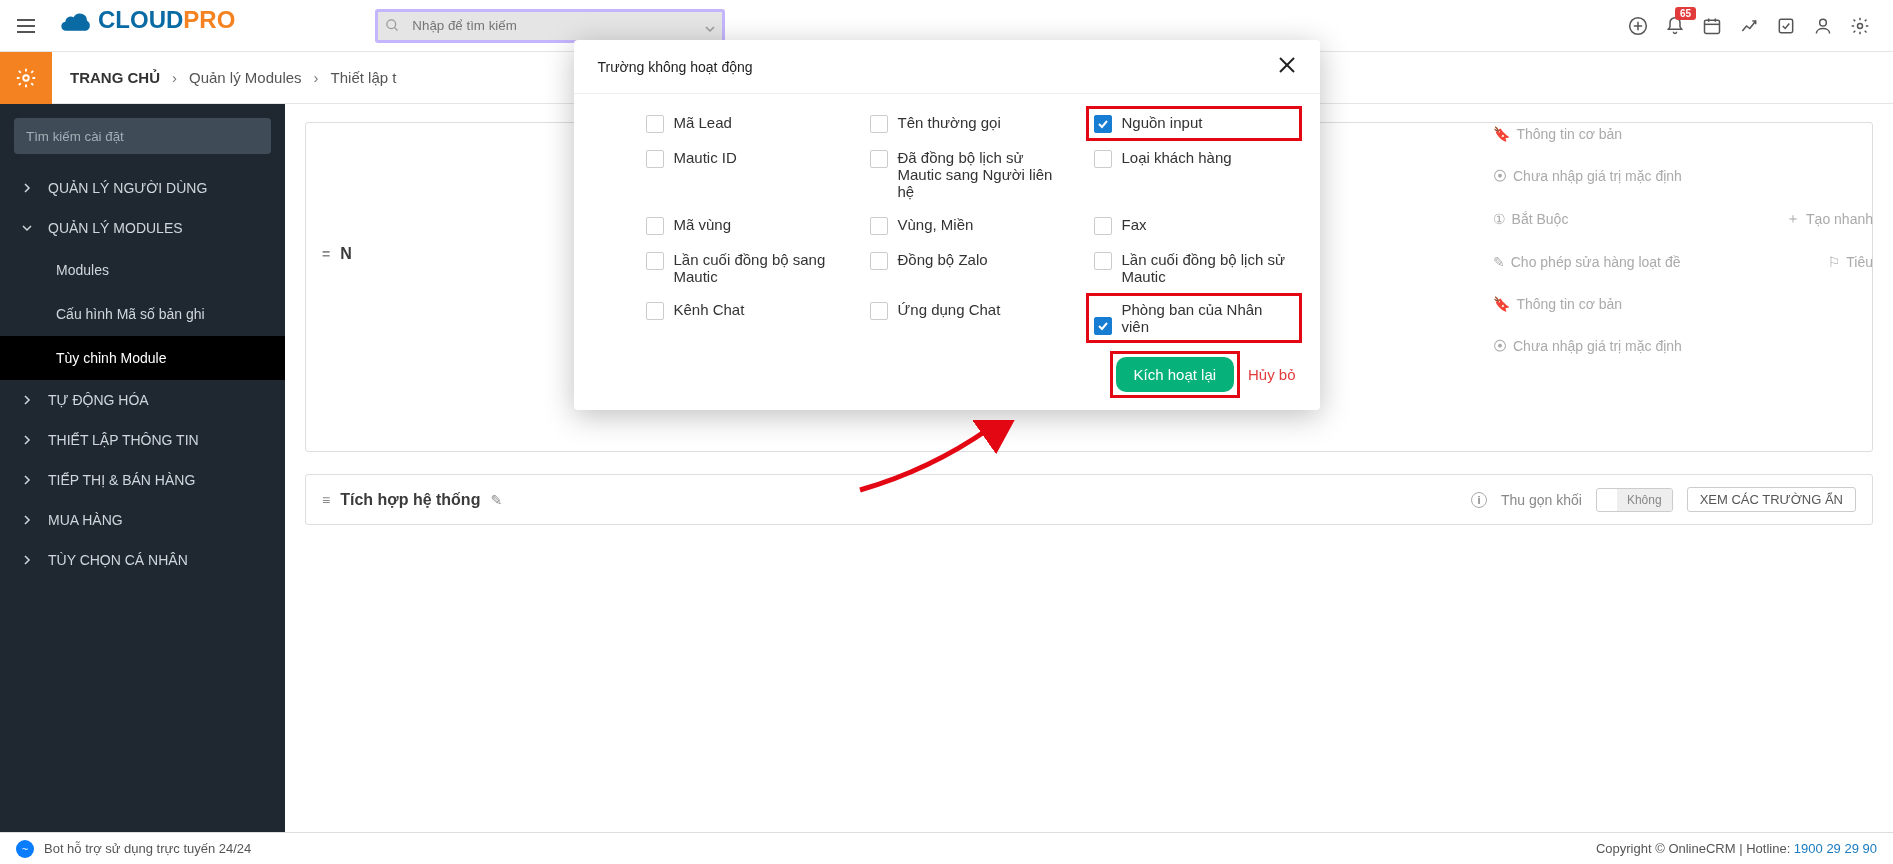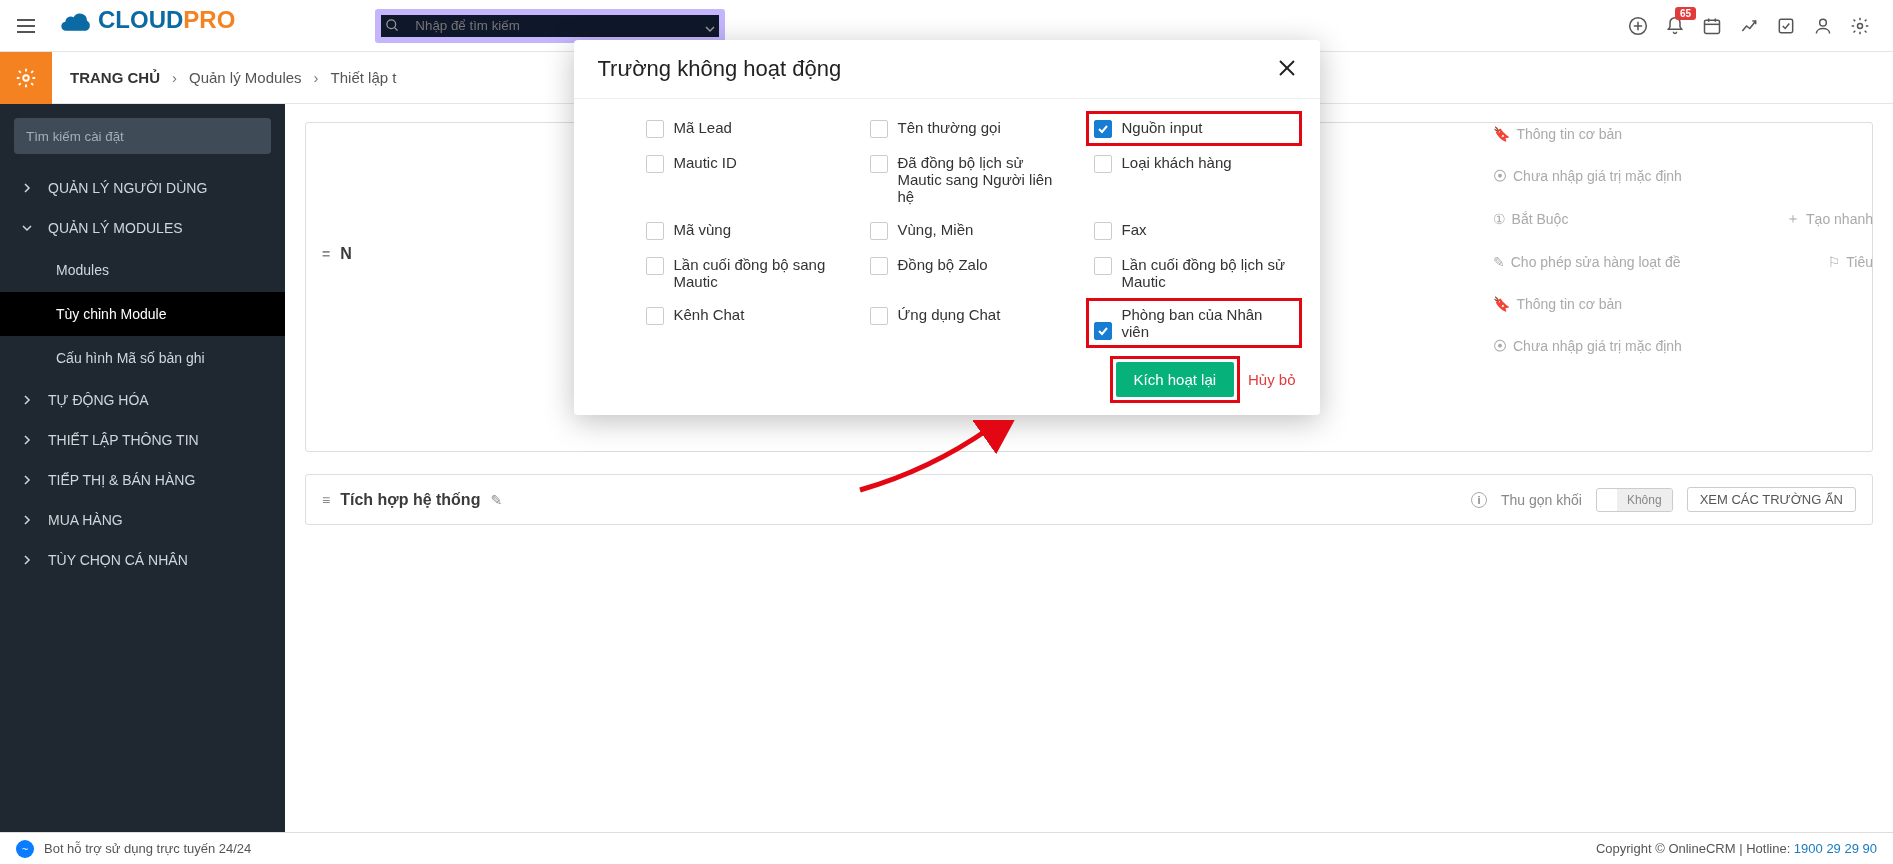--- a/index.html
+++ b/index.html
@@ -4,21 +4,21 @@
 <style>
 *{margin:0;padding:0;box-sizing:border-box;font-family:Arial,Helvetica,sans-serif}
 body{background:#fff;color:#3b3b3b;font-size:14px;overflow:hidden}
 .topbar{height:52px;display:flex;align-items:center;border-bottom:1px solid #e5e5e5;background:#fff}
 .hamburger{width:52px;height:52px;display:flex;align-items:center;justify-content:center;cursor:pointer}
 .hamburger svg{width:24px;height:24px;stroke:#555}
 .logo{height:40px;display:flex;align-items:flex-start;margin-left:8px;margin-right:40px}
 .logo-text{font-weight:700;font-size:24px;color:#0a6aa4}
 .logo-text .pro{color:#f58220}
 .search-wrap{position:relative;width:350px}
-.search-wrap input{width:100%;height:34px;border:6px solid #c4b5fd;border-radius:3px;padding:0 28px 0 34px;color:#777;background:#0f172a}
+.search-wrap input{width:100%;height:34px;border:3px solid #c4b5fd;border-radius:3px;padding:0 28px 0 34px;color:#777;background:#e5e5e5}
 .search-wrap .glass{position:absolute;left:10px;top:9px;color:#999}
 .search-wrap .caret{position:absolute;right:10px;top:12px;color:#999}
 .topbar-spacer{flex:1}
 .topbar-icons{display:flex;align-items:center;gap:15px;margin-right:22px}
 .topbar-icons .ticon{position:relative;width:22px;height:22px;display:flex;align-items:center;justify-content:center;color:#555;cursor:pointer}
 .badge{position:absolute;top:-8px;right:-10px;background:#e23b3b;color:#fff;font-size:10px;font-weight:700;padding:1px 5px;border-radius:3px}
 .subbar{height:52px;display:flex;align-items:center;border-bottom:1px solid #e5e5e5}
 .gear-tile{width:52px;height:52px;background:#f58220;display:flex;align-items:center;justify-content:center;color:#fff}
 .breadcrumb{display:flex;align-items:center;gap:12px;margin-left:18px;font-size:15px;color:#555}
 .breadcrumb .root{font-weight:700;color:#333}
@@ -47,30 +47,30 @@
 .ghost-labels{position:absolute;right:20px;top:22px;width:380px;color:#aaa}
 .ghost-row{display:flex;align-items:center;justify-content:space-between;margin-bottom:26px}
 .gi{display:inline-flex;align-items:center;gap:6px}
 .footer{position:absolute;bottom:0;left:0;right:0;height:32px;border-top:1px solid #ddd;display:flex;align-items:center;padding:0 16px;background:#fff;font-size:13px;color:#555}
 .footer .fb{width:18px;height:18px;border-radius:50%;background:#0a7cff;margin-right:10px;display:inline-flex;align-items:center;justify-content:center;color:#fff;font-size:11px}
 .footer .right{margin-left:auto}
 .footer .hotline{color:#1a7bbf}
 .overlay{position:fixed;inset:0;background:rgba(0,0,0,.0);display:flex;align-items:flex-start;justify-content:center;pointer-events:none}
 .modal{pointer-events:auto;margin-top:40px;width:746px;background:#fff;border-radius:4px;box-shadow:0 6px 30px rgba(0,0,0,.25);overflow:hidden}
 .modal-head{display:flex;align-items:center;padding:16px 24px;border-bottom:1px solid #eee}
-.modal-head h3{font-size:22px;font-weight:500;color:#222}
+.modal-head h3{font-size:14px;font-weight:500;color:#222}
 .modal-head .close{margin-left:auto;cursor:pointer;color:#222}
 .modal-body{padding:18px 24px 6px 70px}
 .fields-grid{display:grid;grid-template-columns:repeat(3,1fr);gap:12px 20px}
 .fld{display:flex;align-items:flex-start;gap:10px;font-size:15px;color:#333;padding:2px}
 .fld .cb{width:18px;height:18px;border:1px solid #ccc;border-radius:2px;margin-top:1px;flex-shrink:0;display:flex;align-items:center;justify-content:center}
 .fld.checked .cb{background:#167dd2;border-color:#167dd2;color:#fff}
 .fld .cb svg{width:12px;height:12px}
 .modal-foot{padding:14px 24px 18px;text-align:right}
-.btn-primary{background:#06b17a;color:#fff;border:none;padding:9px 18px;font-size:15px;border-radius:2px;margin-right:10px;cursor:pointer}
+.btn-primary{background:#06b17a;color:#fff;border:none;padding:9px 18px;font-size:15px;border-radius:10px;margin-right:10px;cursor:pointer}
 .btn-link{background:none;border:none;color:#e23b3b;font-size:15px;cursor:pointer}
 .anno{position:absolute;border:3px solid #e30613;pointer-events:none;z-index:3000}
 .arrow-svg{position:fixed;pointer-events:none;z-index:2999}
 </style>
 </head>
 <body>
 
 <div class="topbar">
   <div class="hamburger">
     <svg viewBox="0 0 24 24" fill="none" stroke="currentColor" stroke-width="2">
@@ -181,22 +181,22 @@
         </div>
         <div class="side-item">
           <span class="chev">
             <svg width="10" height="10" viewBox="0 0 10 10">
               <path d="M1 3l4 4 4-4" fill="none" stroke="#cfd7dd" stroke-width="1.5"></path>
             </svg>
           </span>
           <span>QUẢN LÝ MODULES</span>
         </div>
         <div class="side-sub">Modules</div>
+        <div class="side-sub">Cấu hình Mã số bản ghi</div>
         <div class="side-sub active">Tùy chỉnh Module</div>
-        <div class="side-sub">Cấu hình Mã số bản ghi</div>
         <div class="side-item">
           <span class="chev">
             <svg width="10" height="10" viewBox="0 0 10 10">
               <path d="M3 1l4 4-4 4" fill="none" stroke="#cfd7dd" stroke-width="1.5"></path>
             </svg>
           </span>
           <span>TỰ ĐỘNG HÓA</span>
         </div>
         <div class="side-item">
           <span class="chev">

